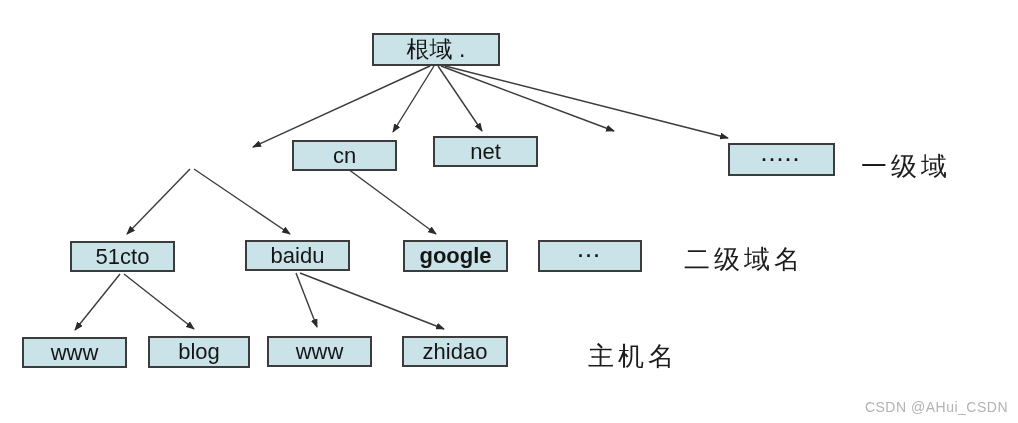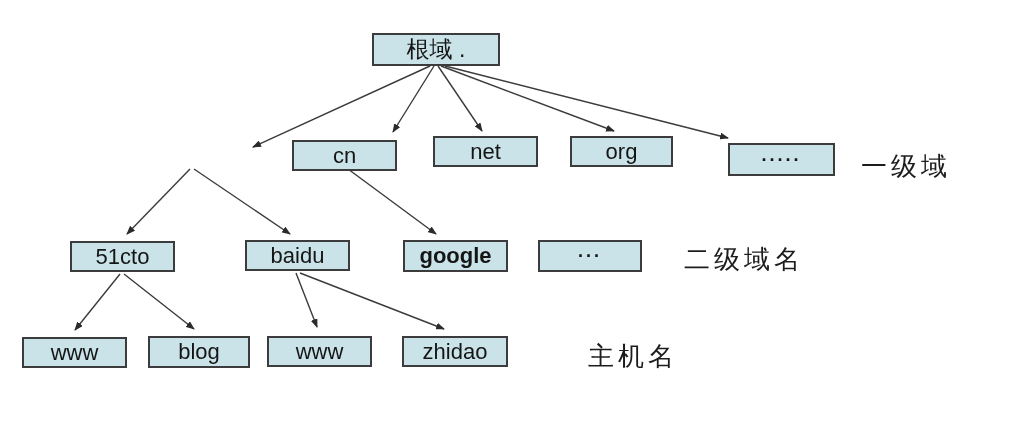--- a/index.html
+++ b/index.html
@@ -77,34 +77,34 @@
       <line x1="124" y1="274" x2="194" y2="329" marker-end="url(#ah)"></line>
       <line x1="296" y1="273" x2="317" y2="327" marker-end="url(#ah)"></line>
       <line x1="300" y1="273" x2="444" y2="329" marker-end="url(#ah)"></line>
     </g>
   </svg>
 
   <div class="node root" style="left:372px; top:33px; width:128px; height:33px;">根域 .</div>
 
   <div class="node" style="left:292px; top:140px; width:105px; height:31px;">cn</div>
   <div class="node" style="left:433px; top:136px; width:105px; height:31px;">net</div>
-  <div class="node" style="left:570px; top:136px; width:103px; height:31px;">org</div>
   <div class="node dots" style="left:728px; top:143px; width:107px; height:33px;">
     <span>.....</span>
   </div>
   <div class="caption" style="left:861px; top:149px;">一级域</div>
 
   <div class="node" style="left:70px; top:241px; width:105px; height:31px;">51cto</div>
   <div class="node" style="left:245px; top:240px; width:105px; height:31px;">baidu</div>
   <div class="node" style="left:403px; top:240px; width:105px; height:32px;font-weight:bold;">google</div>
   <div class="node dots" style="left:538px; top:240px; width:104px; height:32px;">
     <span>...</span>
   </div>
   <div class="caption" style="left:684px; top:242px;">二级域名</div>
 
   <div class="node" style="left:22px; top:337px; width:105px; height:31px;">www</div>
   <div class="node" style="left:148px; top:336px; width:102px; height:32px;">blog</div>
   <div class="node" style="left:267px; top:336px; width:105px; height:31px;">www</div>
   <div class="node" style="left:402px; top:336px; width:106px; height:31px;">zhidao</div>
   <div class="caption" style="left:588px; top:339px;">主机名</div>
 
+  <div class="watermark">CSDN @AHui_CSDN</div>
 
 </div>
 
 </body></html>

